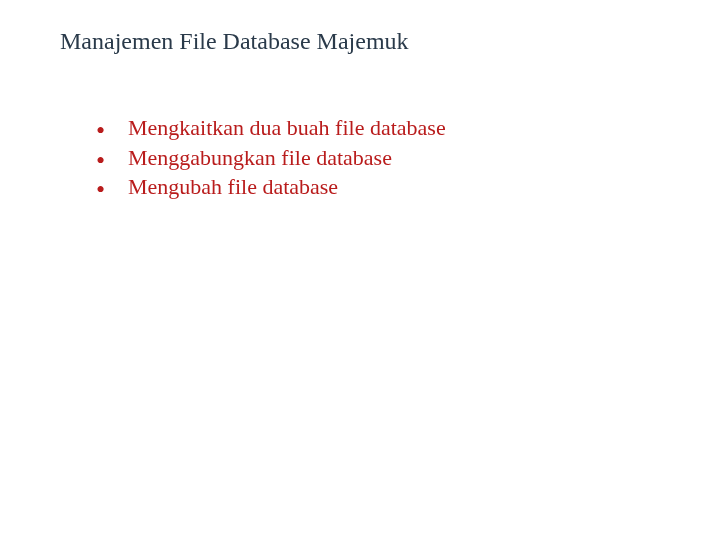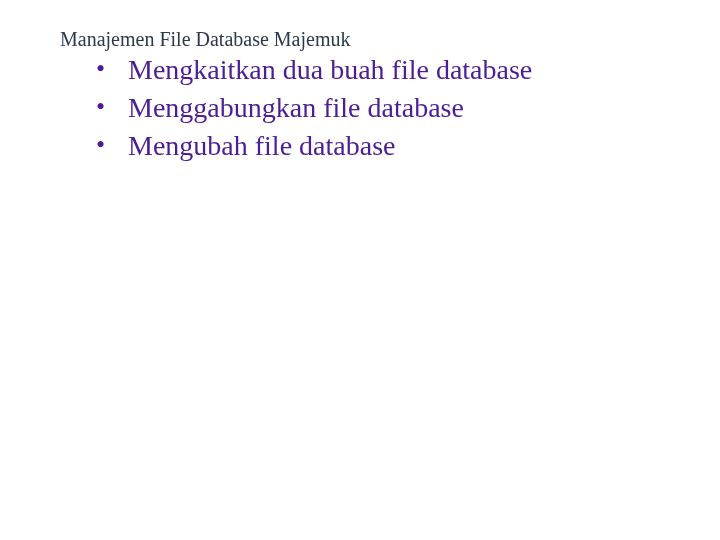--- a/index.html
+++ b/index.html
@@ -9,32 +9,33 @@
     }
     body {
       width: 720px;
       height: 540px;
       background: #ffffff;
       font-family: "Times New Roman", Times, serif;
       color: #1a2a3a;
       padding: 28px 0 0 60px;
     }
     .title {
-      font-size: 20px;
+      font-size: 24px;
       font-weight: 400;
       color: #2a3a4a;
+      margin-bottom: 58px;
     }
     .bullet-list {
       list-style: none;
       padding-left: 36px;
     }
     .bullet-item {
-      font-size: 28px;
+      font-size: 22px;
       font-weight: 400;
-      color: #4c1d95;
+      color: #b91c1c;
       line-height: 1.35;
       position: relative;
       padding-left: 32px;
     }
     .bullet-item::before {
       content: "•";
       position: absolute;
       left: 0;
       font-size: 26px;
     }

